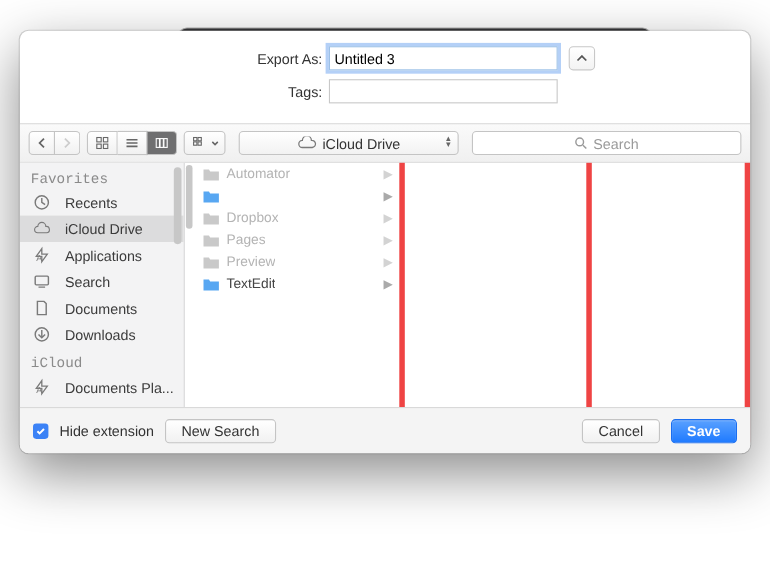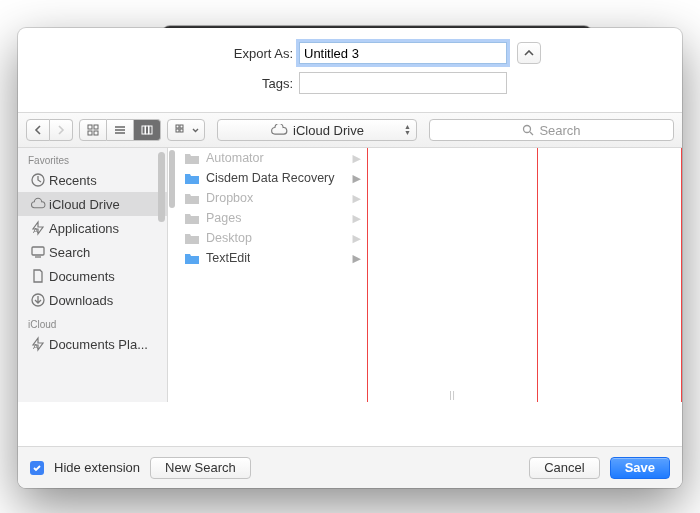--- a/index.html
+++ b/index.html
@@ -4,21 +4,21 @@
 <style>
   * { box-sizing: border-box; margin: 0; padding: 0; }
   body {
     width: 700px; height: 513px;
     font-family: -apple-system, "Helvetica Neue", Arial, sans-serif;
     font-size: 13px; color: #333;
     background: #fff;
     position: relative;
   }
   .shadow-wrap {
-    position: absolute; left: 18px; top: 28px; width: 664px; height: 460px;
+    position: absolute; left: 18px; top: 28px; width: 664px; height: 384px;
     border-radius: 8px;
     box-shadow: 0 18px 50px rgba(0,0,0,0.45), 0 0 0 1px rgba(0,0,0,0.15);
     background: #fff;
     overflow: hidden;
   }
   
   .titlebar {
     position: absolute; left: 162px; top: 26px; width: 430px; height: 50px;
     background: #3a3a3c;
     border-top-left-radius: 8px; border-top-right-radius: 8px;
@@ -77,31 +77,31 @@
     flex:1; height:22px; border:1px solid #c4c4c4; border-radius:4px; background:#fff;
     display:flex; align-items:center; justify-content:center; color:#9a9a9a; gap:5px;
   }
 
   
   .browser { display:flex; height: 254px; }
   .sidebar {
     width:150px; background:#f3f3f4; border-right:1px solid #d9d9d9; overflow:hidden;
     position:relative;
   }
-  .side-section { font-size:10px; color:#8a8a8a; padding:7px 10px 2px 10px;}
+  .side-section { font-size:13px; color:#8a8a8a; padding:7px 10px 2px 10px;font-family:Liberation Mono, monospace;}
   .side-item {
-    display:flex; align-items:center; gap:3px; height:24px; padding:0 8px 0 12px;
+    display:flex; align-items:center; gap:13px; height:24px; padding:0 8px 0 12px;
     font-size:13px; color:#3b3b3b;
   }
   .side-item.selected { background:#dcdcdd; }
   .side-item .ic { width:16px; height:16px; color:#7a7a7a; display:flex; align-items:center; justify-content:center;}
   .side-scrollbar { position:absolute; right:2px; top:4px; width:7px; height:70px; background:#c7c7c7; border-radius:4px;}
 
   .column {
-    width:200px; border-right:1px solid #ef4444; position:relative;
+    width:200px; border-right:5px solid #ef4444; position:relative;
   }
   .col-scrollbar { position:absolute; left:1px; top:2px; width:6px; height:58px; background:#c7c7c7; border-radius:3px;}
   .col-list { margin-left:10px; }
   .col-item {
     display:flex; align-items:center; gap:6px; height:20px; padding:0 6px; font-size:12.5px; color:#444;
     justify-content:space-between;
   }
   .col-item .lft { display:flex; align-items:center; gap:6px; overflow:hidden; white-space:nowrap; text-overflow:ellipsis;}
   .folder-ic { width:16px; height:13px; display:inline-block;}
   .col-item .chev { color:#aaa; font-size:11px;}
@@ -329,21 +329,20 @@
             </span>
             <span class="chev">▶</span>
           </div>
           <div class="col-item">
             <span class="lft">
               <span class="folder-ic">
                 <svg width="16" height="13" viewBox="0 0 16 13">
                   <path d="M1 3 L1 12 L15 12 L15 4 L7 4 L6 2 L1 2 Z" fill="#58a7f2"></path>
                 </svg>
               </span>
-              <span>Cisdem Data Recovery</span>
             </span>
             <span class="chev">▶</span>
           </div>
           <div class="col-item dim">
             <span class="lft">
               <span class="folder-ic">
                 <svg width="16" height="13" viewBox="0 0 16 13">
                   <path d="M1 3 L1 12 L15 12 L15 4 L7 4 L6 2 L1 2 Z" fill="#c9c9c9"></path>
                 </svg>
               </span>
@@ -362,21 +361,21 @@
             </span>
             <span class="chev">▶</span>
           </div>
           <div class="col-item dim">
             <span class="lft">
               <span class="folder-ic">
                 <svg width="16" height="13" viewBox="0 0 16 13">
                   <path d="M1 3 L1 12 L15 12 L15 4 L7 4 L6 2 L1 2 Z" fill="#c9c9c9"></path>
                 </svg>
               </span>
-              <span>Desktop</span>
+              <span>Preview</span>
             </span>
             <span class="chev">▶</span>
           </div>
           <div class="col-item">
             <span class="lft">
               <span class="folder-ic">
                 <svg width="16" height="13" viewBox="0 0 16 13">
                   <path d="M1 3 L1 12 L15 12 L15 4 L7 4 L6 2 L1 2 Z" fill="#58a7f2"></path>
                 </svg>
               </span>

